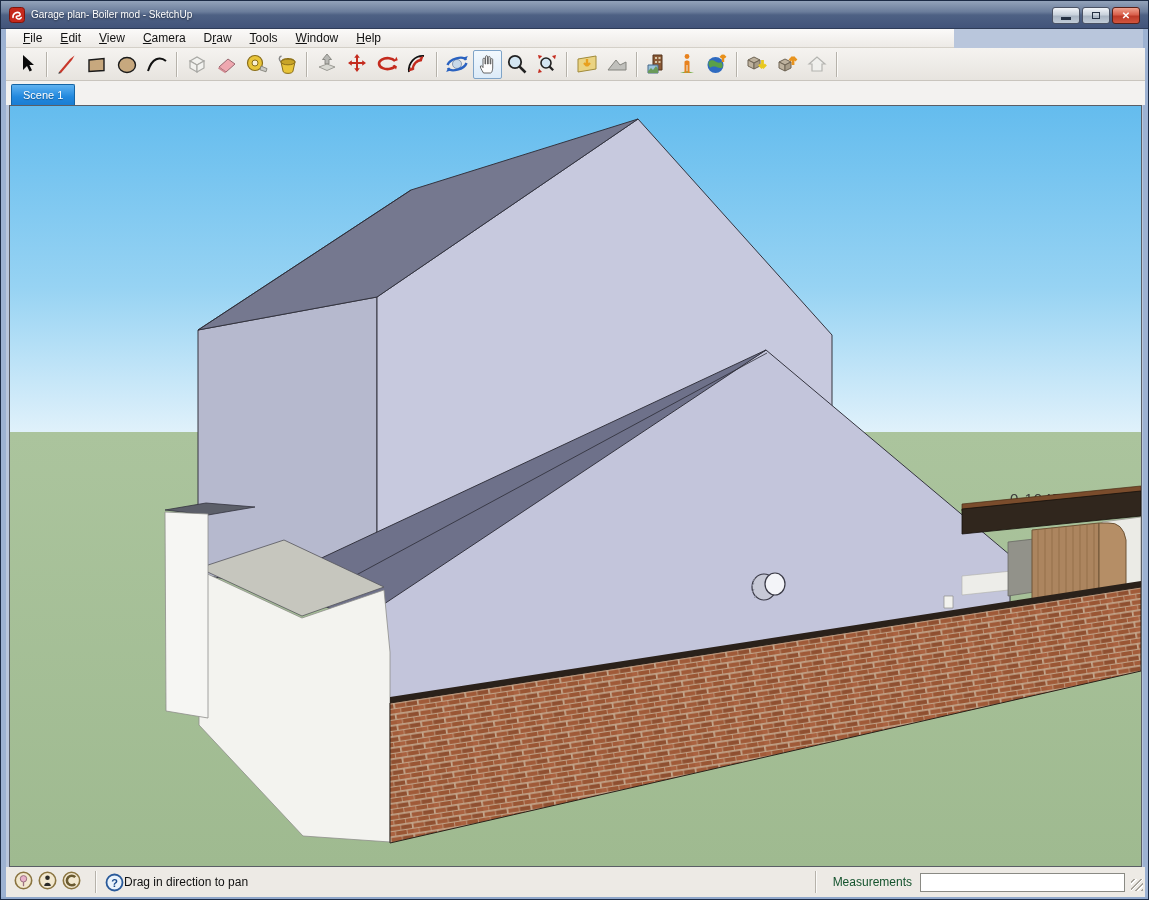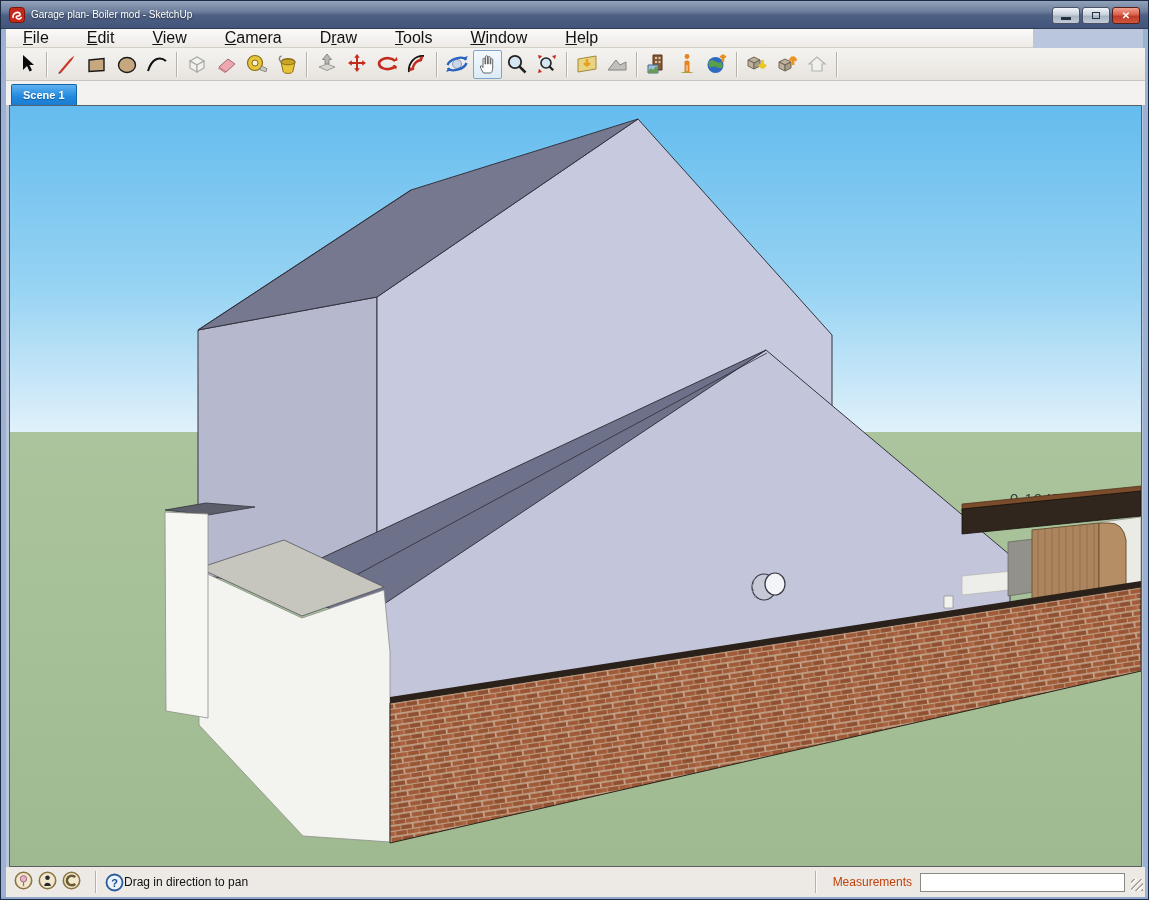--- a/index.html
+++ b/index.html
@@ -14,52 +14,52 @@
   .titletext{color:#FFFFFF;font-size:10px;text-shadow:0 1px 2px rgba(0,0,0,.55);white-space:nowrap;}
   .winbtns{position:absolute;right:8px;top:6px;display:flex;gap:2px;}
   .wbtn{width:28px;height:17px;border:1px solid #4A5264;border-radius:3px;
     background:linear-gradient(#F2F5F9 0%,#C9D2DC 45%,#A8B4C2 55%,#C2CCD8 100%);
     display:flex;align-items:center;justify-content:center;font-size:10px;color:#243042;cursor:default;}
   .wbtn.close{background:linear-gradient(#F0A28E 0%,#D9604C 45%,#BD3A28 55%,#D2553E 100%);
     color:#fff;font-weight:bold;border-color:#5A2018;}
   .wbtn .sq{width:8px;height:7px;border:1.5px solid #243042;display:block;}
   .wbtn .dash{width:10px;height:3px;background:#243042;display:block;margin-top:6px;}
   
-  .menubar{position:absolute;left:5px;top:28px;width:1027px;height:19px;
+  .menubar{position:absolute;left:5px;top:28px;width:948px;height:19px;
     background:linear-gradient(#FBFAF9,#EDEAE6);border-bottom:1px solid #D4D0C8;
-    display:flex;align-items:center;font-size:16px;color:#111;padding-left:8px;gap:20px;}
+    display:flex;align-items:center;font-size:12px;color:#111;padding-left:8px;}
   .menu-item{padding:1px 9px;cursor:default;}
   .menu-item u{text-decoration:underline;}
   
   .toolbar{position:absolute;left:5px;top:47px;width:1139px;height:33px;
     background:linear-gradient(#F5F3F0,#E7E4DF);border-bottom:1px solid #C9C5BE;
     display:flex;align-items:center;padding-left:6px;}
   .tbtn{width:29px;height:29px;display:flex;align-items:center;justify-content:center;
     border:1px solid transparent;border-radius:2px;margin:0 0.5px;cursor:default;}
   .tbtn.active{background:linear-gradient(#F3F9FE,#DCEBF8);border-color:#7FA4C8;}
   .tsep{width:0;height:25px;border-left:1px solid #B6B2AA;border-right:1px solid #FCFBF9;margin:0 4px;}
   
-  .tabrow{position:absolute;left:5px;top:80px;width:1139px;height:24px;background:#F3F2F0;font-weight:bold;}
+  .tabrow{position:absolute;left:5px;top:80px;width:1139px;height:24px;background:#F3F2F0;}
   .scenetab{position:absolute;left:5px;bottom:0;height:21px;padding:0 11px;
     background:linear-gradient(#5FB2F0,#2188DE 60%,#1A7DD2);border:1px solid #1464A4;border-bottom:none;
     border-radius:2px 2px 0 0;color:#fff;font-size:11px;display:flex;align-items:center;
     text-shadow:0 1px 1px rgba(0,0,0,.35);cursor:default;}
   
   .viewport{position:absolute;left:8px;top:104px;width:1133px;height:762px;
     border:1px solid #5A5E66;background:#9AD0F2;}
   .viewport svg{display:block;}
   
   .statusbar{position:absolute;left:5px;top:866px;width:1139px;height:30px;background:#EDEAE5;
     display:flex;align-items:center;font-size:12px;color:#111;}
   .sicons{display:flex;align-items:center;gap:5px;padding:0 8px 0 8px;}
   .ssep{width:0;height:22px;border-left:1px solid #B6B2AA;border-right:1px solid #FBFAF8;margin:0 6px;}
   .helpwrap{display:flex;align-items:center;margin-left:2px;}
   .statusmsg{margin-left:0;white-space:nowrap;}
   .srelax{flex:1;}
-  .meas-label{margin:0 8px 0 10px;color:#c2410c;}
+  .meas-label{margin:0 8px 0 10px;color:#14532d;}
   .meas-input{width:205px;height:19px;border:1px solid #8A8A84;background:#fff;font-size:12px;padding:0 4px;}
   .grip{width:16px;height:22px;margin-left:4px;position:relative;}
   .grip i{position:absolute;right:2px;bottom:2px;width:12px;height:12px;display:block;
     background:repeating-linear-gradient(135deg,transparent 0 2px,#A8A49C 2px 3.5px,#fff 3.5px 4.5px);}
   .bottomborder{position:absolute;left:0;top:896px;width:100%;height:4px;background:#8FA7CB;}
   .sideL{position:absolute;left:0;top:28px;width:5px;height:868px;background:#9DB2D2;}
   .sideR{position:absolute;right:0;top:28px;width:5px;height:868px;background:#9DB2D2;}
 </style>
 </head>
 <body>

